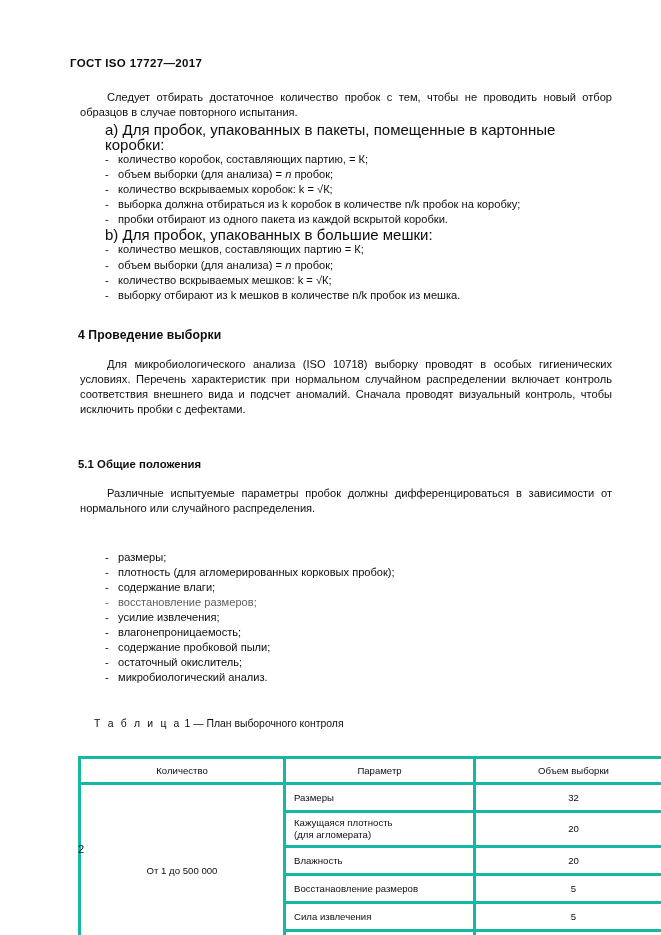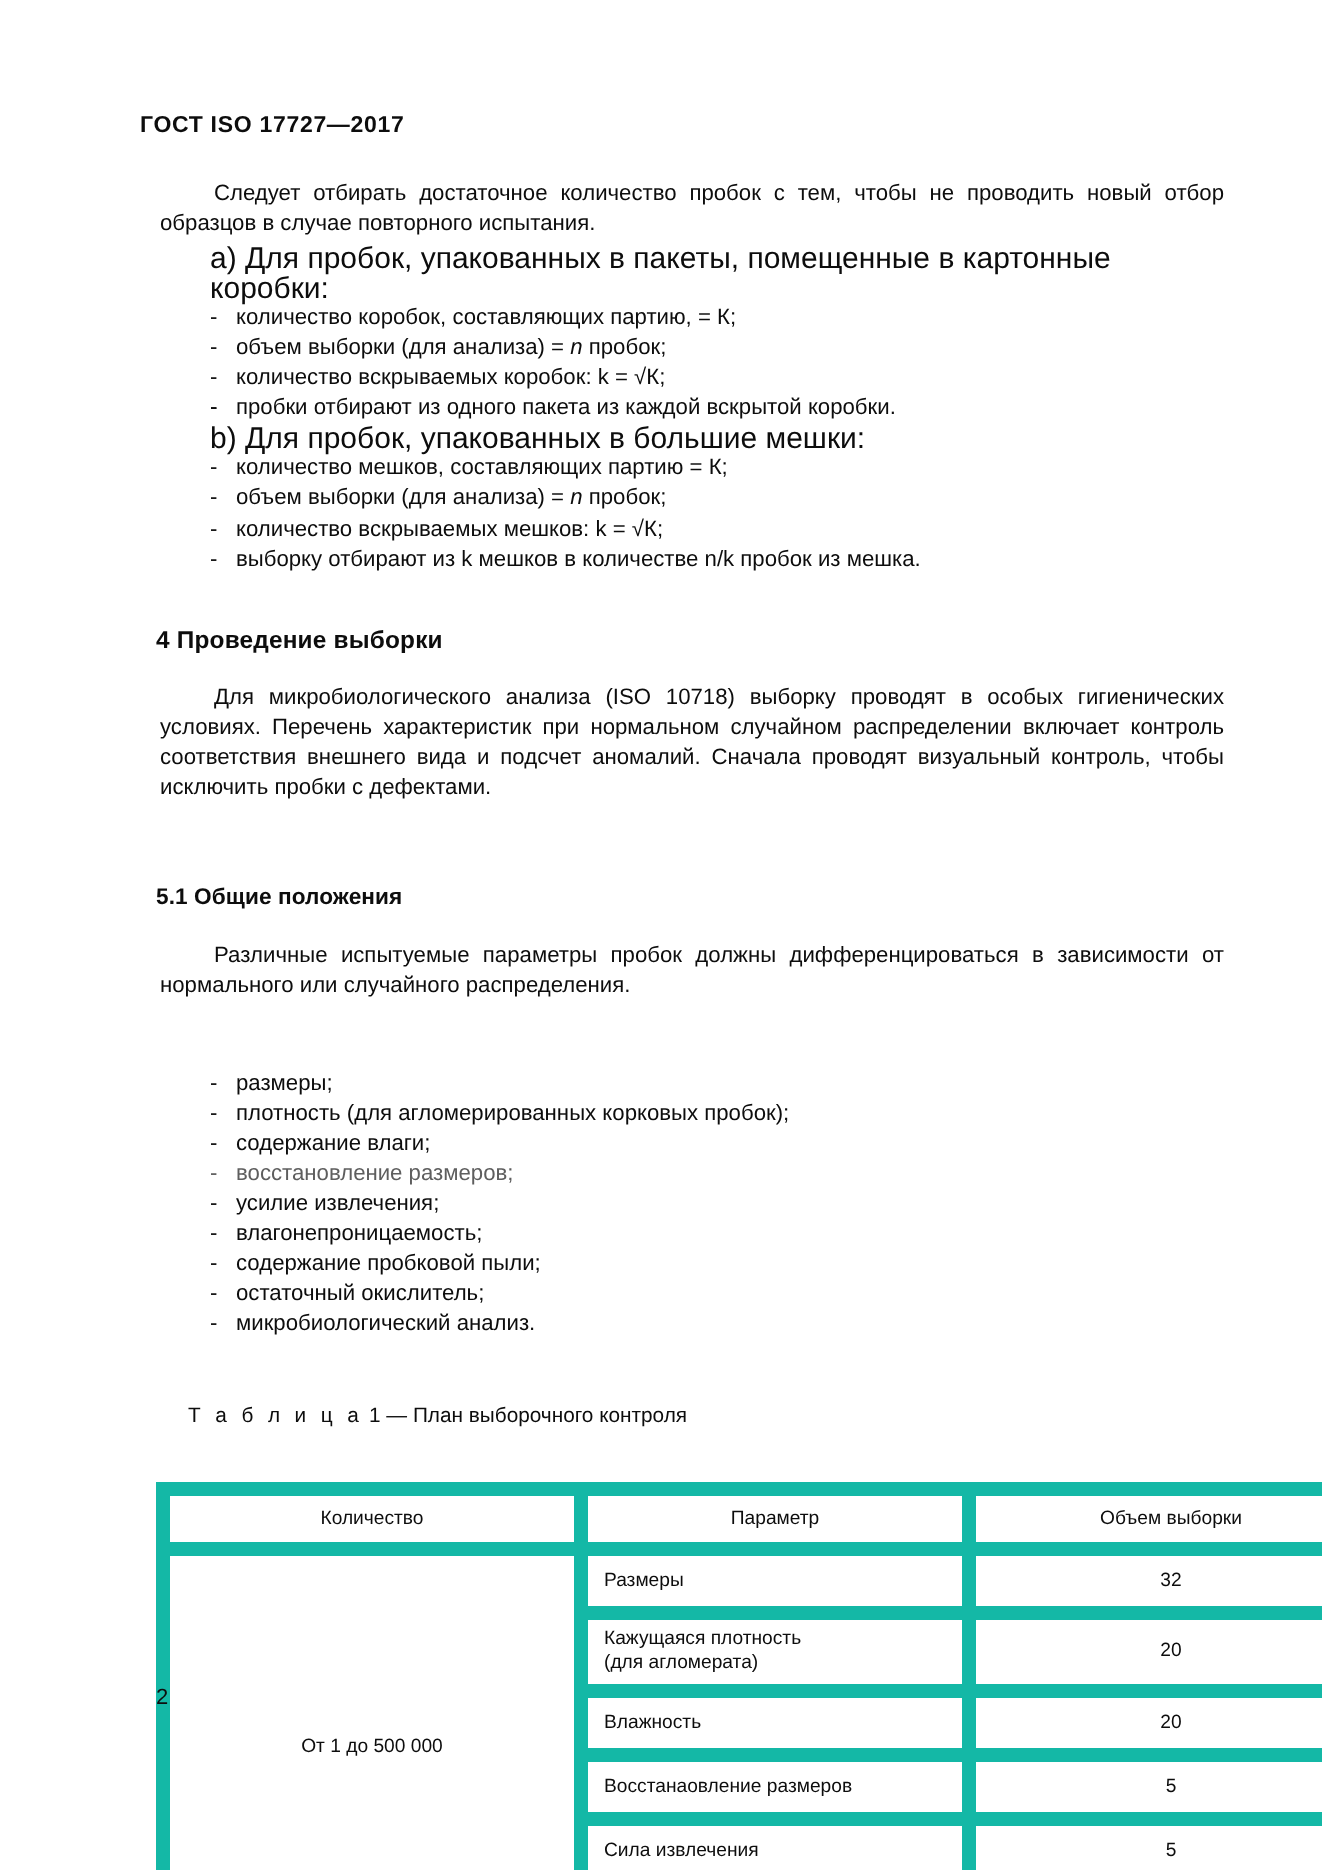--- a/index.html
+++ b/index.html
@@ -109,21 +109,21 @@
     letter-spacing: 2.2px;
   }
   table.plan {
     border-collapse: collapse;
     width: 536px;
     margin: 0;
     table-layout: fixed;
   }
   table.plan th,
   table.plan td {
-    border: 7px solid #14b8a6;
+    border: 3px solid #14b8a6;
     font-size: 9.6px;
     font-weight: normal;
     padding: 0 8px;
     line-height: 12.5px;
     vertical-align: middle;
   }
   table.plan thead th {
     text-align: center;
     height: 23px;
     border-bottom-width: 2px;
@@ -164,21 +164,21 @@
   <div class="content">
 
     <p class="body">Следует отбирать достаточное количество пробок с тем, чтобы не проводить новый отбор образцов в случае повторного испытания.</p>
 
     <div class="sublabel">a) Для пробок, упакованных в пакеты, помещенные в картонные коробки:</div>
 
     <ul class="list">
       <li><span class="dash">-</span><span>количество коробок, составляющих партию, = К;</span></li>
       <li><span class="dash">-</span><span>объем выборки (для анализа) = <i class="var">n</i> пробок;</span></li>
       <li><span class="dash">-</span><span>количество вскрываемых коробок: k = √К;</span></li>
-      <li><span class="dash">-</span></li>
+      <li><span class="dash">-</span><span>выборка должна отбираться из k коробок в количестве n/k пробок на коробку;</span></li>
       <li><span class="dash">-</span><span>пробки отбирают из одного пакета из каждой вскрытой коробки.</span></li>
     </ul>
 
     <div class="sublabel">b) Для пробок, упакованных в большие мешки:</div>
 
     <ul class="list">
       <li><span class="dash">-</span><span>количество мешков, составляющих партию = К;</span></li>
       <li><span class="dash">-</span><span>объем выборки (для анализа) = <i class="var">n</i> пробок;</span></li>
       <li><span class="dash">-</span><span>количество вскрываемых мешков: k = √К;</span></li>
       <li><span class="dash">-</span><span>выборку отбирают из k мешков в количестве n/k пробок из мешка.</span></li>

